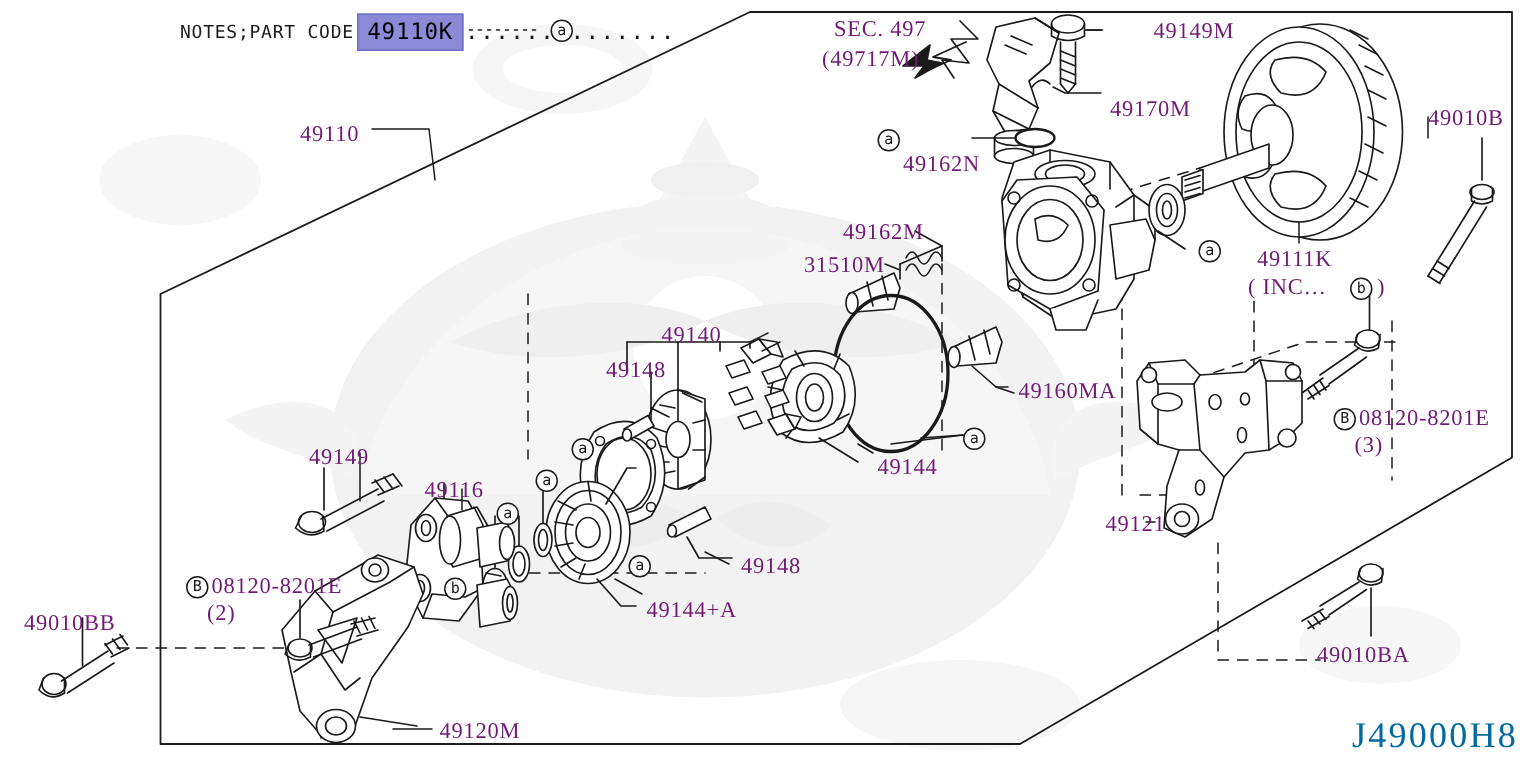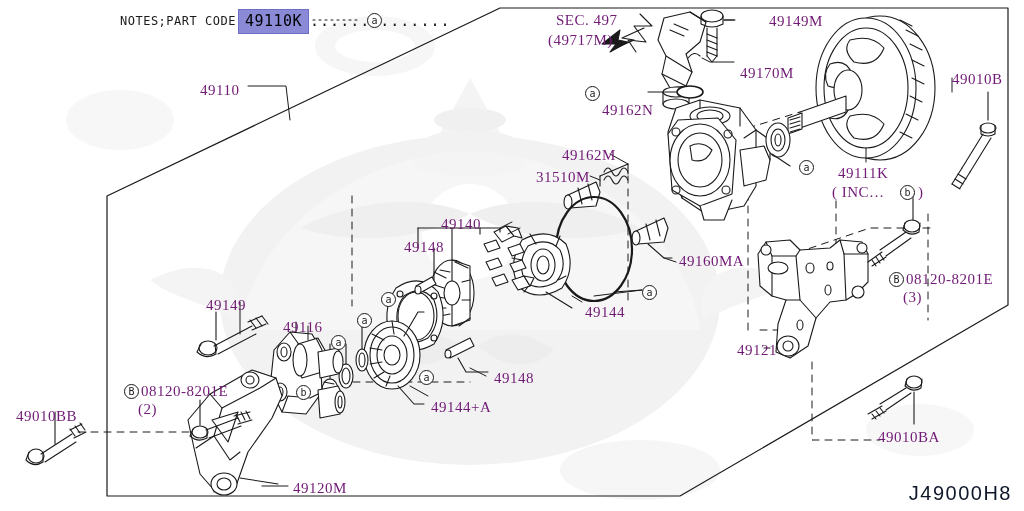--- a/index.html
+++ b/index.html
@@ -78,24 +78,24 @@
     line-height: 14px;
     text-align: center;
     color: #1a1a1a;
     background: #ffffff;
     box-sizing: border-box;
   }
   .diagram-id {
     position: absolute;
     right: 12px;
     bottom: 6px;
-    font-family: Liberation Sans, sans-serif;
-    font-size: 20px;
+    font-family: Liberation Serif, serif;
+    font-size: 24px;
     letter-spacing: 1.5px;
-    color: #0f172a;
+    color: #0369a1;
   }
 </style>
 </head>
 <body>
 
 <div id="stage">
 
   <svg id="artwork" viewBox="0 0 1024 511" xmlns="http://www.w3.org/2000/svg">
 
     <defs>

